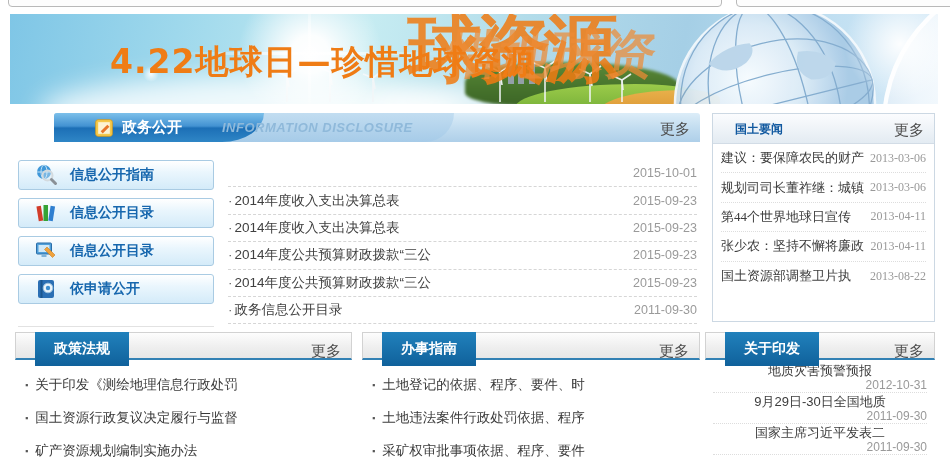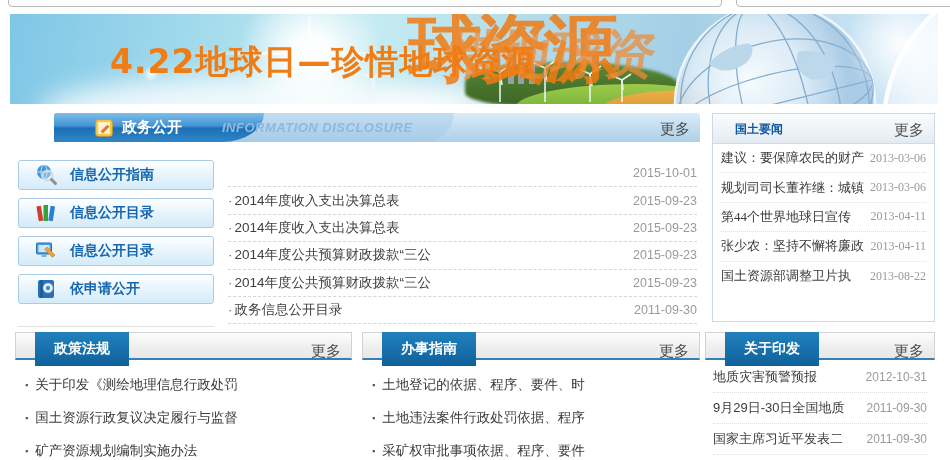--- a/index.html
+++ b/index.html
@@ -108,21 +108,21 @@
   .b-hdr { position:relative; height:28px; background:linear-gradient(180deg,#fdfdfd 0%,#efefef 55%,#e7e7e7 100%);
     border:1px solid #d2d2d2; border-bottom:2px solid #3381b4; }
   .b-tab { position:absolute; left:19px; top:-1px; height:34px; line-height:33px; padding:0 19px;
     background:linear-gradient(180deg,#2181bc 0%,#10619b 100%); color:#fff; font-weight:bold; font-size:14px;
     cursor:pointer; }
   .b-more { position:absolute; right:10px; top:9px; }
   .b-list { padding:8px 4px 0 8px; }
   .b-item { height:33px; display:flex; align-items:center; font-size:13.5px; color:#3a3a3a; cursor:pointer; }
   .b-item::before { content:"▪"; font-size:9px; color:#555; margin:0 7px 0 2px; }
   .d-row { display:flex; align-items:center; height:31px; margin:0 8px; border-bottom:1px dotted #ddd;
-    font-size:13px; color:#3c3c3c; white-space:nowrap; }
+    font-size:13px; color:#3c3c3c; white-space:nowrap;flex-direction:column; }
   .d-row .t { cursor:pointer; overflow:hidden; }
   .d-row .d { margin-left:auto; color:#999; font-size:12px; padding-left:4px; }
   .p3 .b-list { padding:2px 0 0 0; }
 
   svg { display:block; }
 </style>
 </head>
 <body>
 
 <div class="page">

